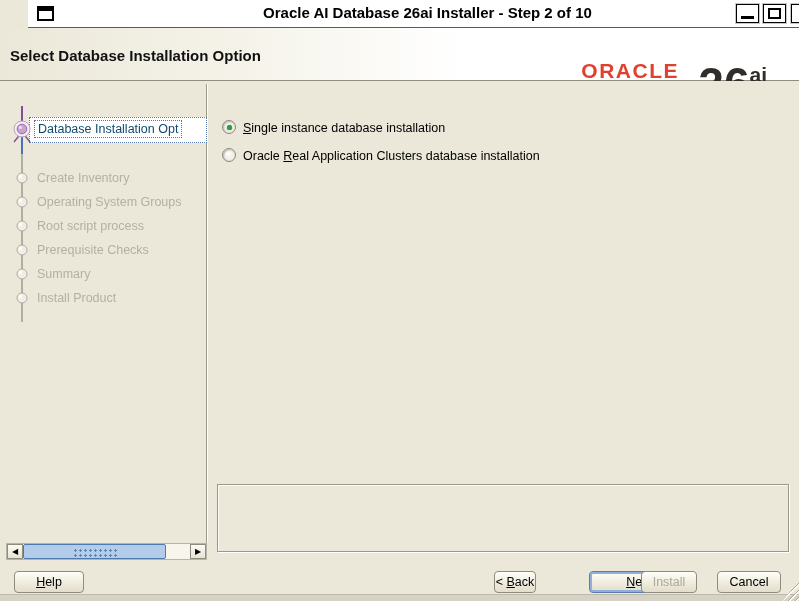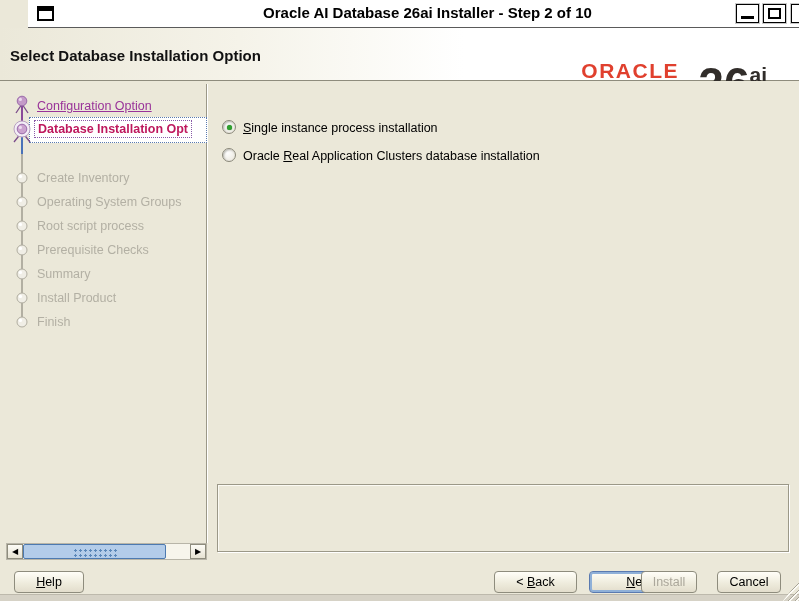--- a/index.html
+++ b/index.html
@@ -46,22 +46,22 @@
   .conn-gray   { left:21px; top:73px;  height:168px; background:#b2afa2; }
 
   .step { position:absolute; left:0; width:207px; height:24px; }
   .ico { position:absolute; }
   .lbl { font-size:12.5px; }
   .lbl-visited { color:#993399; text-decoration:underline; position:absolute; left:37px; top:5px; cursor:pointer; }
   .lbl-linked  { color:#003399; text-decoration:underline; position:absolute; left:37px; top:5px; cursor:pointer; }
   .lbl-pending { color:#b3b0a4; position:absolute; left:37px; top:5px; }
   .current-hl { position:absolute; left:29px; top:-1px; width:178px; height:26px; background:#ffffff;
                 border:1px dotted #5a7ab0; }
-  .lbl-current { display:inline-block; margin:2px 0 0 4px; padding:1px 3px; font-weight:bold;
-                 color:#be185d; border:1px dotted #8a5aa8; white-space:nowrap; overflow:hidden;
+  .lbl-current { display:inline-block; margin:2px 0 0 4px; padding:1px 3px; font-weight:normal;
+                 color:#0c4a6e; border:1px dotted #8a5aa8; white-space:nowrap; overflow:hidden;
                  max-width:168px; }
 
   
   .prompt { position:absolute; left:222px; top:14px; font-size:12.5px; color:#000; }
   .opt { position:absolute; left:222px; height:16px; cursor:pointer; }
   .opt-1 { top:39px; } .opt-2 { top:67px; }
   .radio { position:absolute; left:0; top:0; width:14px; height:14px; border-radius:50%;
            border:1px solid #8a887a; background:radial-gradient(circle at 35% 30%,#ffffff,#e8e5da);
            box-shadow:inset 1px 1px 2px rgba(120,120,110,0.5); }
   .radio.selected::after { content:""; position:absolute; left:4px; top:4px; width:5px; height:5px;
@@ -82,21 +82,21 @@
             border:1px solid #4d7ab0; border-radius:2px; cursor:grab; }
   .sthumb-dots { position:absolute; left:50%; top:3px; width:44px; height:9px; margin-left:-22px;
             background-image:radial-gradient(#5a87b8 1px, transparent 1.2px);
             background-size:5px 5px; }
 
   
   .btn { position:absolute; top:490px; height:22px; font-size:12.5px; color:#000; text-align:center;
          line-height:20px; background:linear-gradient(#fffef8,#efecdd 55%,#e2ddcc);
          border:1px solid #8e8c7d; border-radius:4px; cursor:pointer; }
   .btn-help   { left:14px;  width:70px; }
-  .btn-back   { left:494px; width:83px; }
+  .btn-back   { left:494px; width:42px; }
   .btn-next   { left:589px; width:67px; box-shadow:inset 0 0 0 2px #8fb0d8; border-color:#5a7ab0;padding-left:33px; }
   .btn-install{ left:641px; width:56px; color:#aba79b; cursor:default; }
   .btn-cancel { left:717px; width:64px; }
 
   .statusstrip { position:absolute; left:0; top:513px; width:799px; height:7px; background:#d6d2c6;
                  border-top:1px solid #bdb9ac; }
   .resize-grip { position:absolute; right:0; top:499px; width:16px; height:21px;
                  background:repeating-linear-gradient(135deg, transparent 0 3px, #a8a496 3px 4px, #fdfcf6 4px 5px);
                  clip-path:polygon(100% 0, 100% 100%, 0 100%); cursor:nwse-resize; }
 </style>
@@ -130,31 +130,20 @@
 
 <div class="bodyarea">
 
   <div class="sidebar-sep"></div>
   <div class="sidebar-sep2"></div>
 
   <div class="conn conn-purple"></div>
   <div class="conn conn-blue"></div>
   <div class="conn conn-gray"></div>
 
-  <div class="step" style="top:13px">
-    <span class="ico" style="left:12px; top:0">
-      <svg width="20" height="22" viewBox="0 0 20 22">
-        <line x1="10" y1="10" x2="4" y2="19" stroke="#7a4a8a" stroke-width="1.3"></line>
-        <line x1="10" y1="10" x2="16" y2="19" stroke="#7a4a8a" stroke-width="1.3"></line>
-        <circle cx="10" cy="7" r="4.8" fill="#c49ac8" stroke="#9a6aaa"></circle>
-        <circle cx="8.4" cy="5.4" r="1.6" fill="#ecd8ee"></circle>
-      </svg>
-    </span>
-    <span class="lbl lbl-visited">Configuration Option</span>
-  </div>
 
   <div class="step" style="top:37px">
     <div class="current-hl">
       <span class="lbl lbl-current">Database Installation Opt</span>
     </div>
     <span class="ico" style="left:8px; top:0">
       <svg width="28" height="26" viewBox="0 0 28 26">
         <line x1="14" y1="14" x2="6" y2="24" stroke="#7a4a8a" stroke-width="1.3"></line>
         <line x1="14" y1="14" x2="22" y2="24" stroke="#7a4a8a" stroke-width="1.3"></line>
         <circle cx="14" cy="11" r="8" fill="#f3edf6" stroke="#b8a0c0"></circle>
@@ -218,42 +207,33 @@
   <div class="step" style="top:205px">
     <span class="ico" style="left:15px; top:5px">
       <svg width="14" height="14" viewBox="0 0 14 14">
           <circle cx="7" cy="7" r="5" fill="#f0eee6" stroke="#b0ada0"></circle>
           <circle cx="5.4" cy="5.4" r="1.7" fill="#ffffff"></circle>
         </svg>
     </span>
     <span class="lbl lbl-pending">Install Product</span>
   </div>
 
-  <div class="step" style="top:229px">
-    <span class="ico" style="left:15px; top:5px">
-      <svg width="14" height="14" viewBox="0 0 14 14">
-          <circle cx="7" cy="7" r="5" fill="#f0eee6" stroke="#b0ada0"></circle>
-          <circle cx="5.4" cy="5.4" r="1.7" fill="#ffffff"></circle>
-        </svg>
-    </span>
-    <span class="lbl lbl-pending">Finish</span>
-  </div>
 
   <div class="hscroll">
     <div class="sbtn sbtn-left"><span>◀</span></div>
     <div class="sthumb">
       <div class="sthumb-dots"></div>
     </div>
     <div class="sbtn sbtn-right"><span>▶</span></div>
   </div>
 
 
   <div class="opt opt-1">
     <span class="radio selected"></span>
-    <span class="opt-label"><span></span><span class="mn">S</span><span>ingle instance process installation</span></span>
+    <span class="opt-label"><span></span><span class="mn">S</span><span>ingle instance database installation</span></span>
   </div>
 
   <div class="opt opt-2">
     <span class="radio"></span>
     <span class="opt-label"><span>Oracle </span><span class="mn">R</span><span>eal Application Clusters database installation</span></span>
   </div>
 
   <div class="msgbox"></div>
 
   <div class="btn btn-help"><span></span><span class="mn">H</span><span>elp</span></div>

